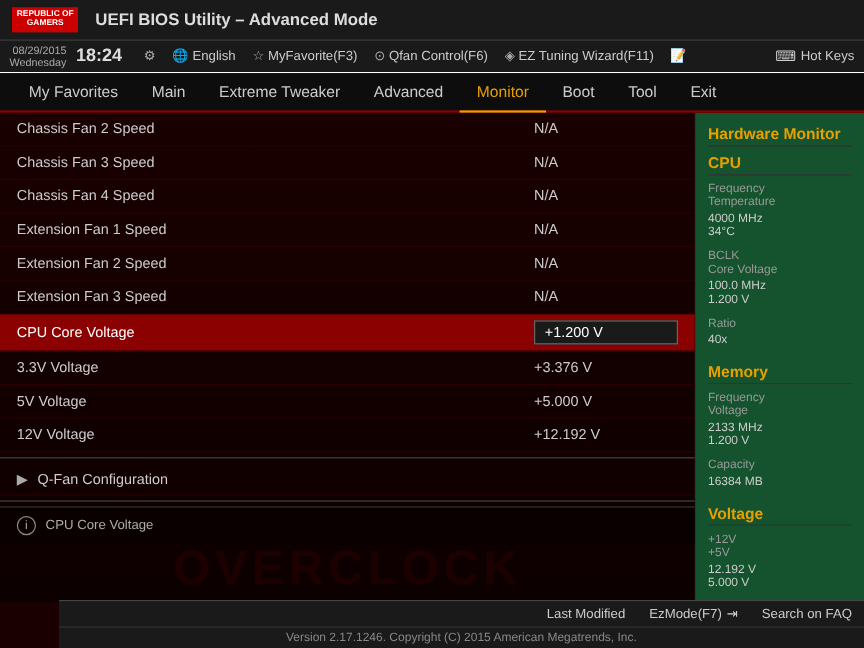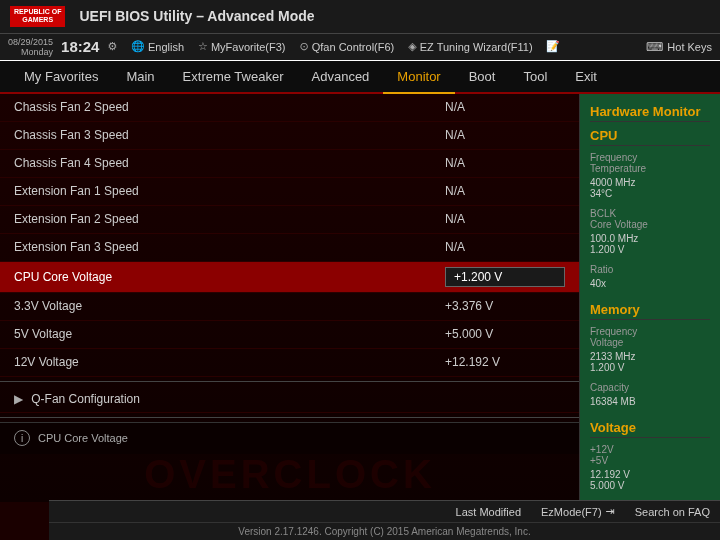--- a/index.html
+++ b/index.html
@@ -49,21 +49,21 @@
       padding: 3px 8px;
       border-bottom: 1px solid #ffffff;
       font-size: 11px;
       color: #ccc;
       gap: 14px;
     }
     .toolbar-time {
       color: #ddd;
       font-size: 15px;
       font-weight: bold;
-      margin-right: 4px;
+      margin-right: 14px;
     }
     .toolbar-date {
       font-size: 9px;
       color: #aaa;
       margin-right: 4px;
     }
     .toolbar-item {
       display: flex;
       align-items: center;
       gap: 3px;
@@ -285,21 +285,21 @@
       <span>GAMERS</span>
     </div>
   </div>
   <div class="header-title">UEFI BIOS Utility – Advanced Mode</div>
 </div>
 
 <div class="toolbar">
   <div style="display:flex;align-items:center;gap:4px;">
     <div style="display:flex;flex-direction:column;align-items:flex-end;">
       <span class="toolbar-date">08/29/2015</span>
-      <span class="toolbar-date">Monday</span>
+      <span class="toolbar-date">Wednesday</span>
     </div>
     <span class="toolbar-time">18:24</span>
     <span style="color:#aaa;cursor:pointer;">⚙</span>
   </div>
   <div class="toolbar-item">
     <span class="toolbar-icon">🌐</span>
     <span>English</span>
   </div>
   <div class="toolbar-item">
     <span class="toolbar-icon">☆</span>

